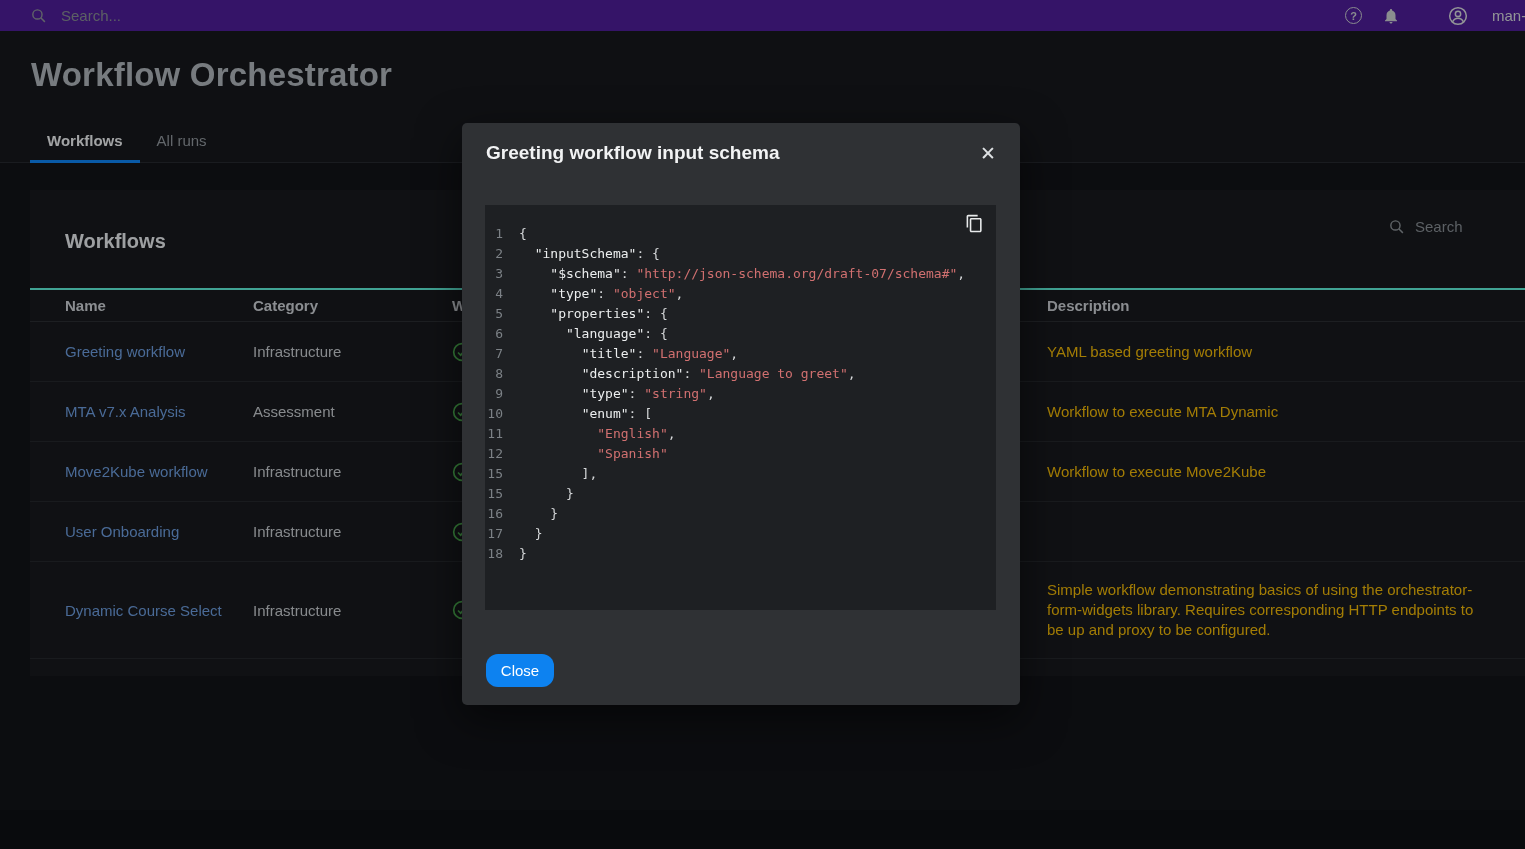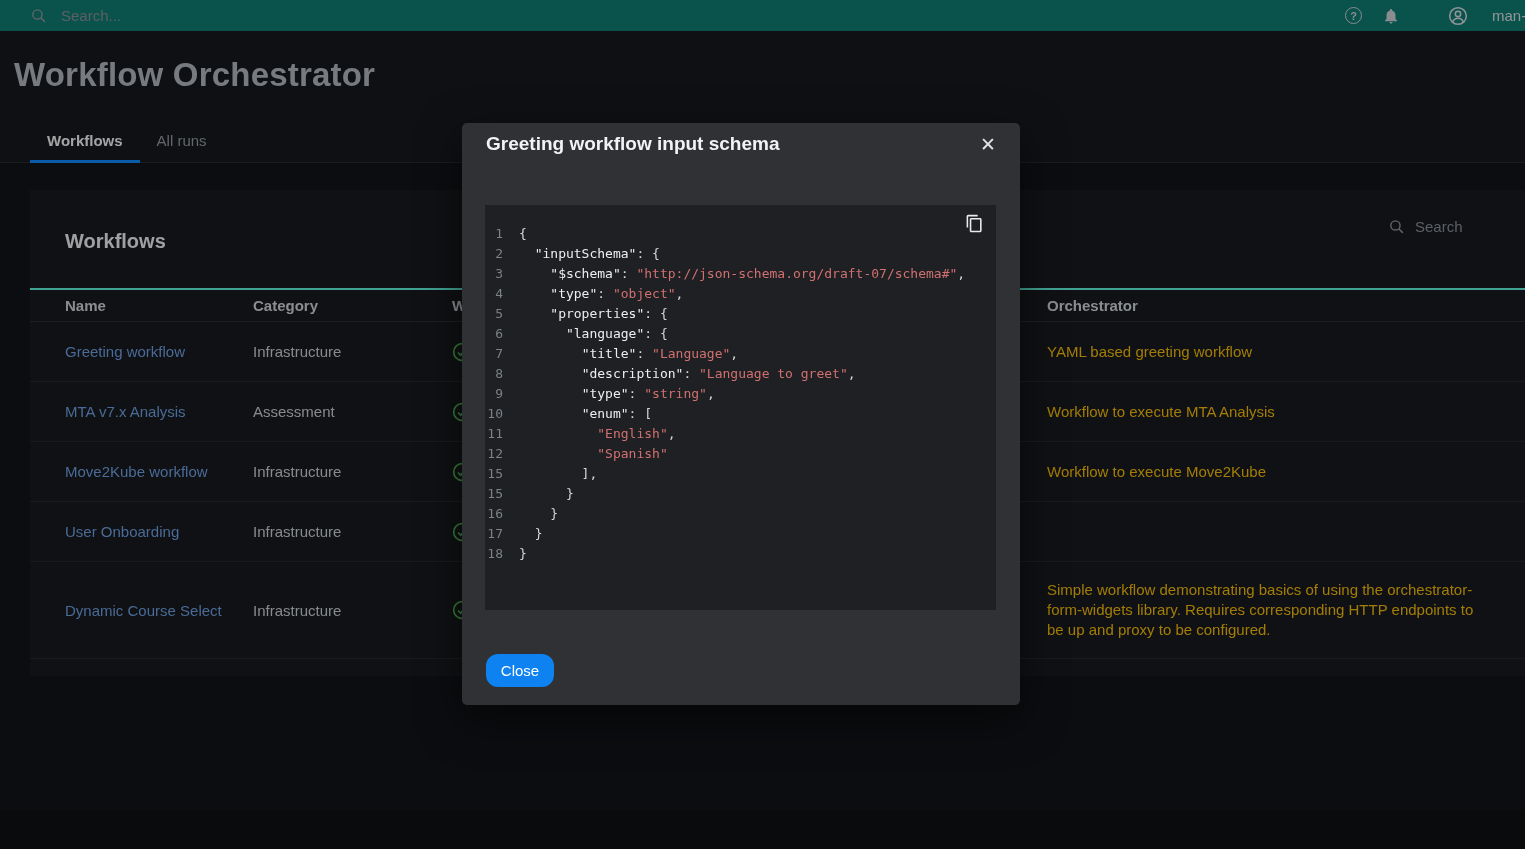--- a/index.html
+++ b/index.html
@@ -6,38 +6,38 @@
     --accent:#0d82f0;
     --link:#6a99d8;
     --success:#4caf50;
     --code-str:#d17070;
   }
   *{box-sizing:border-box;margin:0;padding:0}
   html,body{width:1525px;height:849px;overflow:hidden;background:#121418;
     font-family:"Liberation Sans",sans-serif;position:relative}
 
   
-  .topbar{position:absolute;top:0;left:0;width:1525px;height:31px;background:#0f766e;
+  .topbar{position:absolute;top:0;left:0;width:1525px;height:31px;background:#4c1d95;
     display:flex;align-items:center;z-index:1}
   .topbar-search{display:flex;align-items:center;gap:14px;margin-left:30px;color:#8a9095}
   .topbar-search input{background:transparent;border:none;outline:none;color:#cfd3d7;
     font-size:15px;width:340px;font-family:inherit}
   .topbar-search input::placeholder{color:#848a90}
   .topbar-actions{position:absolute;left:1345px;top:0;height:31px;display:flex;
     align-items:center;gap:20px}
   .iconbtn{background:none;border:none;padding:0;cursor:pointer;color:#c6cacd;
     display:flex;align-items:center}
   .help-circle{display:flex;align-items:center;justify-content:center;width:17px;height:17px;
     border:1.5px solid #c6cacd;border-radius:50%;font-size:11px;font-weight:bold;color:#c6cacd}
   .user-chip{margin-left:28px;display:flex;align-items:center;gap:24px;color:#d2d5d8;
     font-size:15px;white-space:nowrap;cursor:pointer}
 
   
   .page-header{position:absolute;top:31px;left:0;width:1525px;height:88px;background:#16181c;
-    display:flex;align-items:center;padding-left:14px}
+    display:flex;align-items:center;padding-left:31px}
   .page-header h1{font-size:33px;font-weight:700;color:#abb1b7;letter-spacing:.2px}
 
   
   .tabs{position:absolute;top:119px;left:0;width:1525px;height:44px;background:#16181c;
     border-bottom:1px solid #26292e;display:flex;padding-left:30px}
   .tab{position:relative;display:flex;align-items:center;padding:0 17px;font-size:15px;
     color:#8e949a;cursor:pointer}
   .tab.active{color:#e9ebed;font-weight:600}
   .tab.active::after{content:"";position:absolute;left:0;right:0;bottom:-1px;height:3px;
     background:var(--accent)}
@@ -63,21 +63,21 @@
   .cell.desc{color:#eab308;line-height:20px;padding:18px 0}
   .link{color:var(--link);cursor:pointer}
   .status-icon{display:flex;color:var(--success)}
 
   .footer-strip{position:absolute;left:0;top:647px;width:1525px;height:39px;background:#0e1013}
 
   
   .backdrop{position:absolute;inset:0;background:rgba(0,0,0,.30);z-index:5}
   .modal{position:absolute;left:462px;top:123px;width:558px;height:582px;background:#2f3134;
     border-radius:5px;box-shadow:0 14px 44px rgba(0,0,0,.55);z-index:6}
-  .modal-header{padding:10px 22px 0 24px;display:flex;justify-content:space-between;
+  .modal-header{padding:19px 22px 0 24px;display:flex;justify-content:space-between;
     align-items:flex-start}
   .modal-header h2{font-size:19px;font-weight:700;color:#f2f3f4}
   .modal-close{background:none;border:none;color:#dfe2e4;font-size:19px;cursor:pointer;
     line-height:1;padding:2px}
 
   .code-block{position:absolute;left:23px;top:82px;width:511px;height:405px;background:#1e2023;
     overflow:hidden;font-family:"DejaVu Sans Mono",monospace;font-size:13px;padding-top:21px}
   .code-line{display:flex;height:20px;white-space:pre}
   .ln{width:16px;margin-left:2px;margin-right:16px;text-align:right;color:#7c8186;flex:none}
   .tok-p{color:#d6d8da}
@@ -144,21 +144,21 @@
             <circle cx="10.5" cy="10.5" r="6.5"></circle>
             <path d="M15.5 15.5L21 21"></path>
           </svg>
         <input placeholder="Search" style="">
       </div>
       <div class="table">
         <div class="thead">
           <div class="hcell">Name</div>
           <div class="hcell">Category</div>
           <div class="hcell">W</div>
-          <div class="hcell">Orchestrator</div>
+          <div class="hcell">Description</div>
         </div>
         <div>
             <div class="trow">
               <div class="cell"><span class="link">Greeting workflow</span></div>
               <div class="cell muted">Infrastructure</div>
               <div class="cell">
                 <span class="status-icon">
                   <svg viewBox="0 0 24 24" width="20" height="20" fill="none" stroke="currentColor" stroke-width="2">
                     <circle cx="12" cy="12" r="10"></circle>
                     <path d="M7.2 12.6l3.2 3.2 6.4-7.4"></path>
@@ -171,21 +171,21 @@
               <div class="cell"><span class="link">MTA v7.x Analysis</span></div>
               <div class="cell muted">Assessment</div>
               <div class="cell">
                 <span class="status-icon">
                   <svg viewBox="0 0 24 24" width="20" height="20" fill="none" stroke="currentColor" stroke-width="2">
                     <circle cx="12" cy="12" r="10"></circle>
                     <path d="M7.2 12.6l3.2 3.2 6.4-7.4"></path>
                   </svg>
                 </span>
               </div>
-              <div class="cell desc">Workflow to execute MTA Analysis</div>
+              <div class="cell desc">Workflow to execute MTA Dynamic</div>
             </div>
             <div class="trow">
               <div class="cell"><span class="link">Move2Kube workflow</span></div>
               <div class="cell muted">Infrastructure</div>
               <div class="cell">
                 <span class="status-icon">
                   <svg viewBox="0 0 24 24" width="20" height="20" fill="none" stroke="currentColor" stroke-width="2">
                     <circle cx="12" cy="12" r="10"></circle>
                     <path d="M7.2 12.6l3.2 3.2 6.4-7.4"></path>
                   </svg>

